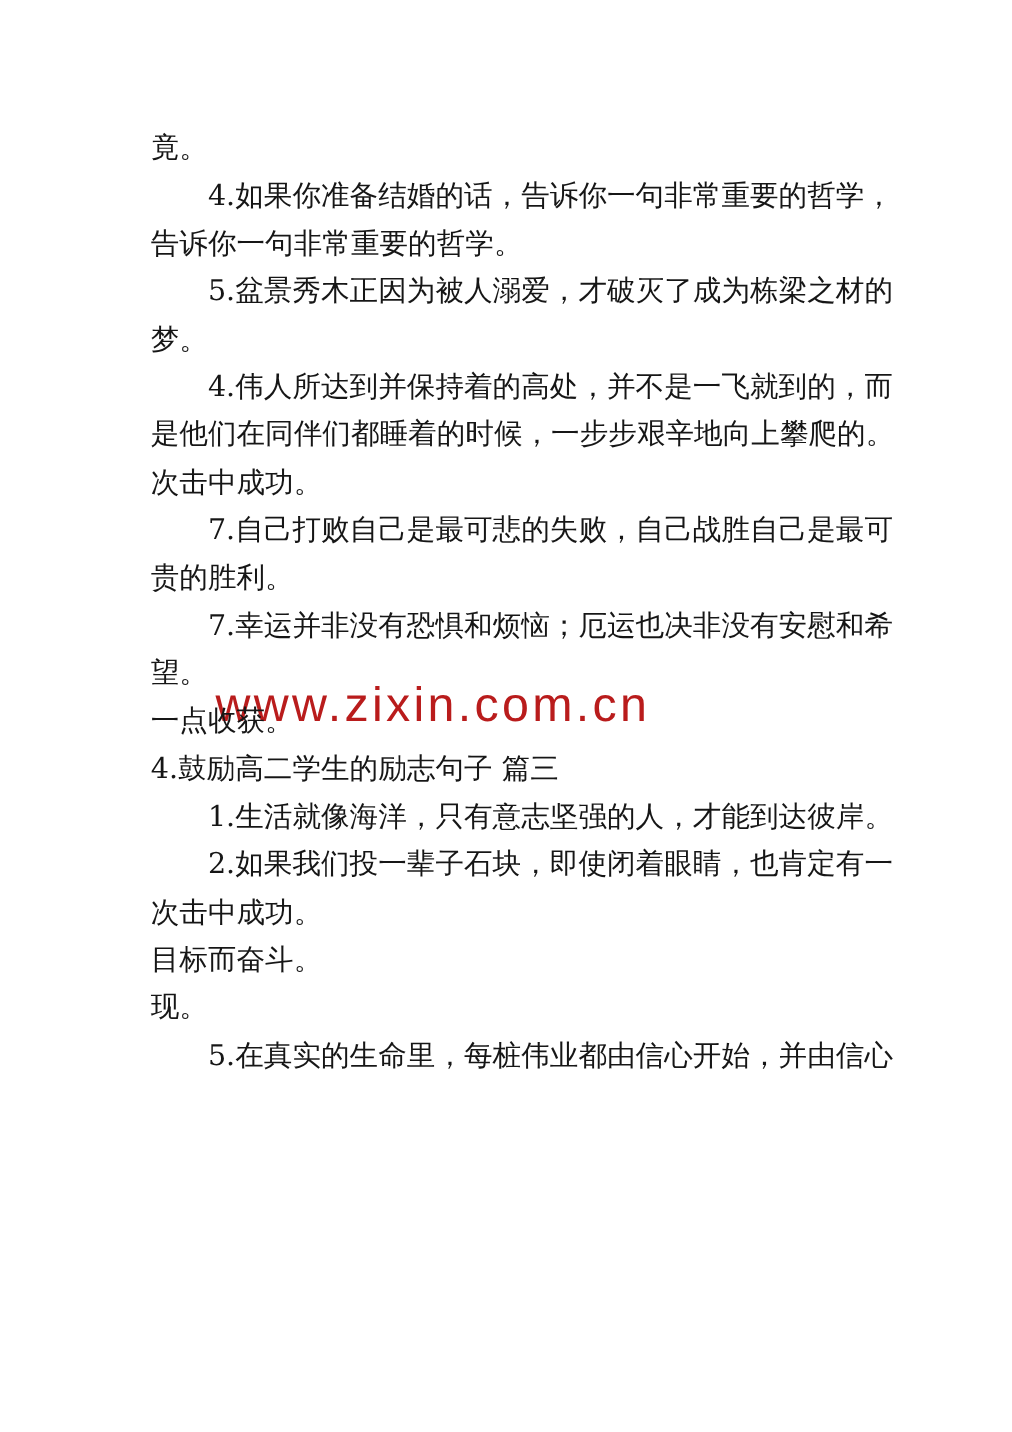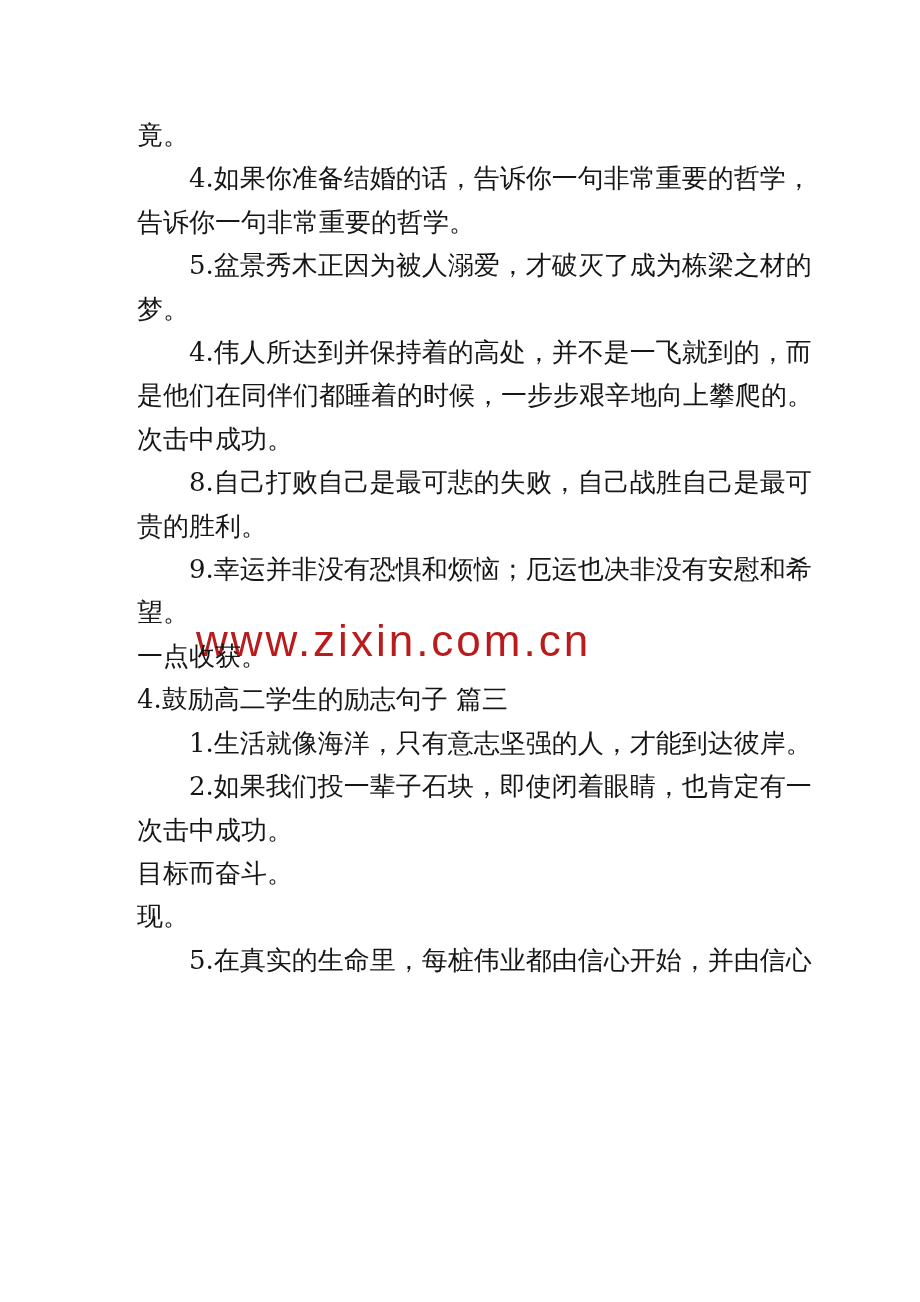--- a/index.html
+++ b/index.html
@@ -64,26 +64,26 @@
     <div class="para">
       <div class="line indent">4.伟人所达到并保持着的高处，并不是一飞就到的，而</div>
       <div class="line">是他们在同伴们都睡着的时候，一步步艰辛地向上攀爬的。</div>
     </div>
 
     <div class="para">
       <div class="line">次击中成功。</div>
     </div>
 
     <div class="para">
-      <div class="line indent">8.自己打败自己是最可悲的失败，自己战胜自己是最可</div>
+      <div class="line indent">7.自己打败自己是最可悲的失败，自己战胜自己是最可</div>
       <div class="line">贵的胜利。</div>
     </div>
 
     <div class="para">
-      <div class="line indent">9.幸运并非没有恐惧和烦恼；厄运也决非没有安慰和希</div>
+      <div class="line indent">7.幸运并非没有恐惧和烦恼；厄运也决非没有安慰和希</div>
       <div class="line">望。</div>
     </div>
 
     <div class="para">
       <div class="line">一点收获。</div>
     </div>
 
     <div class="para">
       <div class="line">4.鼓励高二学生的励志句子 篇三</div>
     </div>

